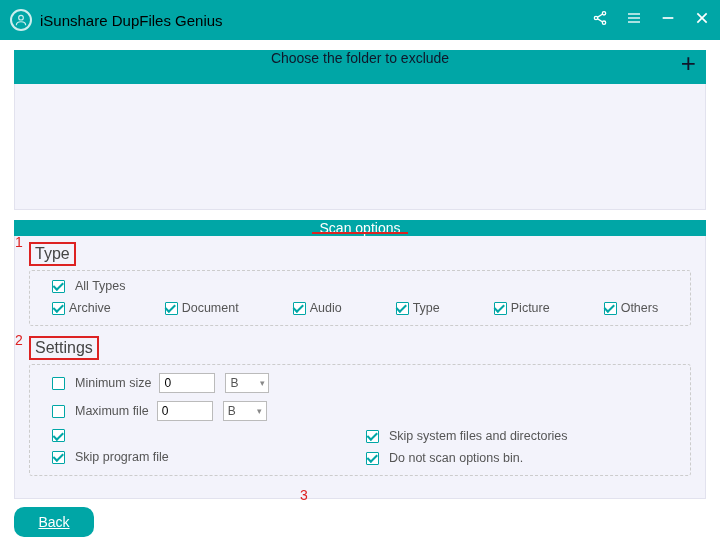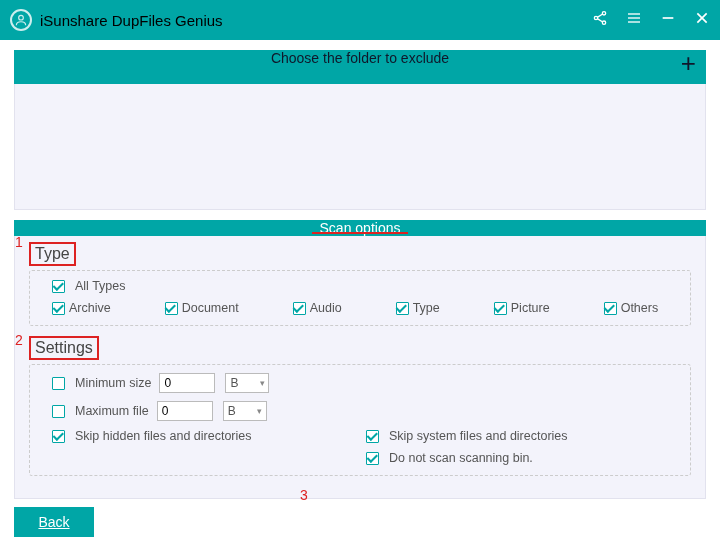--- a/index.html
+++ b/index.html
@@ -42,21 +42,21 @@
   .type-item { display: flex; align-items: center; }
 
   .size-input { width: 56px; height: 20px; border: 1px solid #bbb; background: #fff; font-size: 12px; padding: 0 4px; margin-left: 2px; }
   .unit-select { width: 44px; height: 20px; border: 1px solid #bbb; background: #fff; display: inline-flex; align-items: center; justify-content: space-between; padding: 0 4px; font-size: 12px; margin-left: 4px; cursor: pointer; }
   .unit-select .arrow { font-size: 9px; color: #888; }
 
   .skip-grid { display: flex; }
   .skip-col { flex: 1; }
 
   .footer { display: flex; align-items: center; padding: 8px 14px 0 14px; position: relative; }
-  .btn { background: #00a6a6; color: #fff; border: none; font-size: 14px; display: inline-flex; align-items: center; justify-content: center; cursor: pointer; border-radius: 0; text-decoration: underline; }
+  .btn { background: #00a6a6; color: #fff; border: none; font-size: 14px; display: inline-flex; align-items: center; justify-content: center; cursor: pointer; border-radius: 10px; text-decoration: underline; }
   .btn-back { width: 80px; height: 30px; }
   .btn-start { width: 140px; height: 32px; }
   .start-wrap { position: absolute; left: 50%; transform: translateX(-50%); border: 2px solid #d22; padding: 3px 4px; }
   .ann3 { position: absolute; left: 300px; top: -12px; color: #d22; font-size: 14px; }
 </style>
 </head>
 <body>
 
 <div class="titlebar">
   <span class="logo-circle">
@@ -168,31 +168,34 @@
         <input class="size-input" value="0" style="">
         <span class="unit-select">
             <span>B</span>
             <span class="arrow">▾</span>
           </span>
       </div>
       <div class="skip-grid">
         <div class="skip-col">
           <div class="row">
               <span class="cb checked"></span>
-              <span>Skip hidden files and directories</span>
+            </div>
+          <div class="row">
+              <span class="cb checked"></span>
+              <span>Skip program file</span>
             </div>
         </div>
         <div class="skip-col">
           <div class="row">
               <span class="cb checked"></span>
               <span>Skip system files and directories</span>
             </div>
           <div class="row">
               <span class="cb checked"></span>
-              <span>Do not scan scanning bin.</span>
+              <span>Do not scan options bin.</span>
             </div>
         </div>
       </div>
     </div>
   </div>
 </div>
 
 <div class="footer">
   <span class="ann3">3</span>
   <button class="btn btn-back">Back</button>

